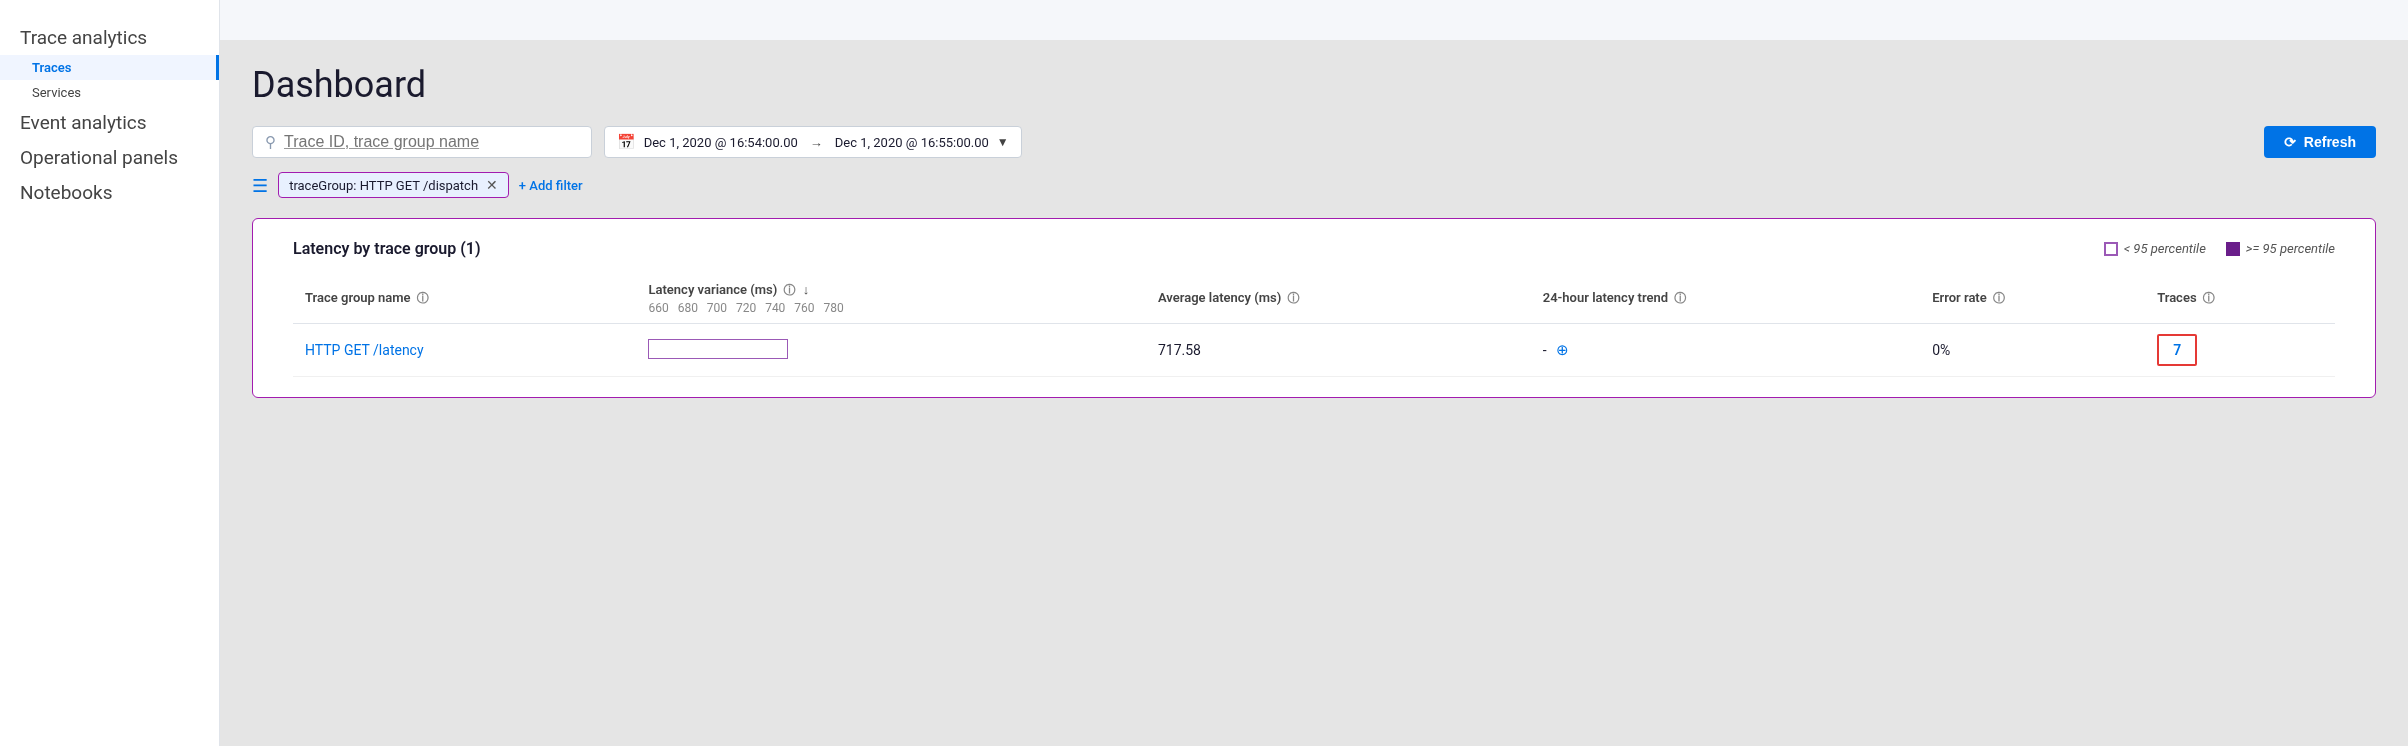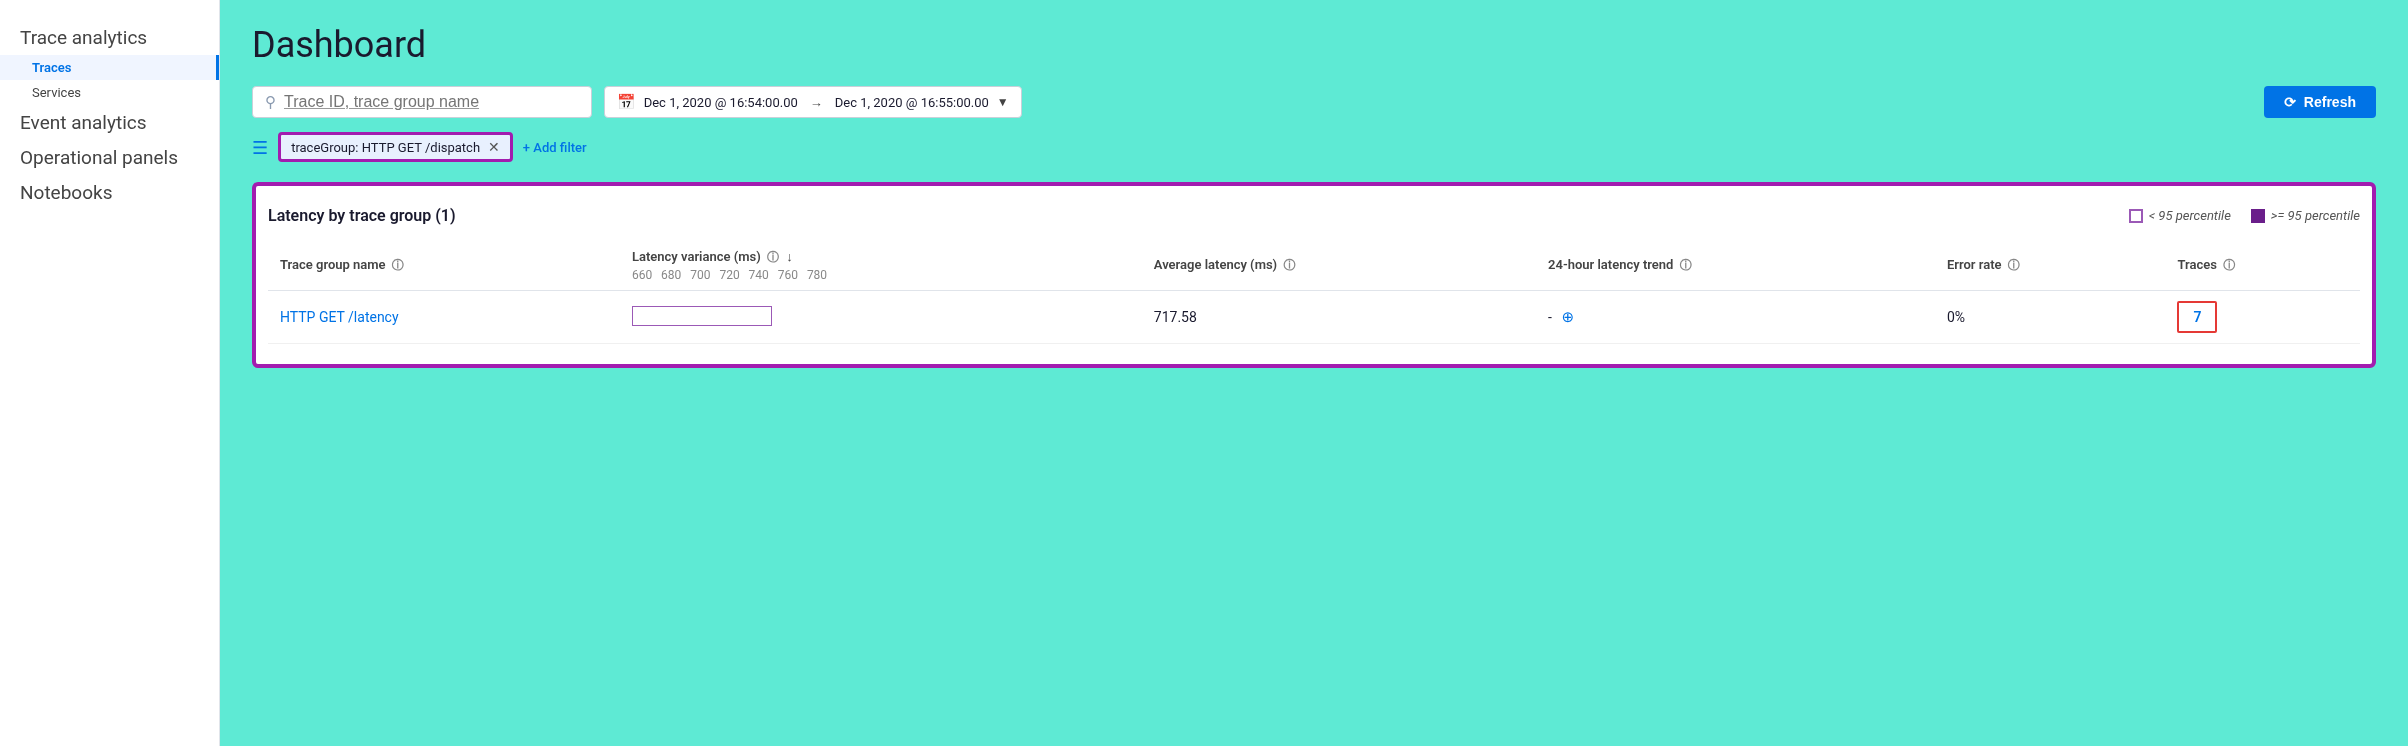--- a/index.html
+++ b/index.html
@@ -43,21 +43,22 @@
       font-weight: 600;
       border-right: 3px solid #0073e6;
       background: #f0f5ff;
     }
 
     
     .main {
       flex: 1;
       padding: 24px 32px;
       overflow-y: auto;
-      background: #5eead4;
+      background: #e5e5e5;
+      margin-top: 40px;
     }
 
     .page-title {
       font-size: 36px;
       font-weight: 400;
       color: #1a1a2e;
       margin-bottom: 20px;
     }
 
     
@@ -133,21 +134,21 @@
     }
     .filter-icon {
       color: #0073e6;
       font-size: 18px;
       cursor: pointer;
     }
     .filter-tag {
       display: flex;
       align-items: center;
       background: #e8f0fe;
-      border: 3px solid #a21caf;
+      border: 1px solid #a21caf;
       border-radius: 4px;
       padding: 4px 10px;
       font-size: 13px;
       color: #1a1a2e;
       gap: 8px;
     }
     .filter-tag .remove {
       cursor: pointer;
       color: #555;
       font-size: 14px;
@@ -155,23 +156,23 @@
     .add-filter {
       color: #0073e6;
       font-size: 13px;
       cursor: pointer;
       font-weight: 500;
     }
 
     
     .panel {
       background: #fff;
-      border: 4px solid #a21caf;
+      border: 1px solid #a21caf;
       border-radius: 6px;
-      padding: 20px 12px;
+      padding: 20px 40px;
     }
     .panel-header {
       display: flex;
       align-items: center;
       justify-content: space-between;
       margin-bottom: 16px;
     }
     .panel-title {
       font-size: 16px;
       font-weight: 600;

